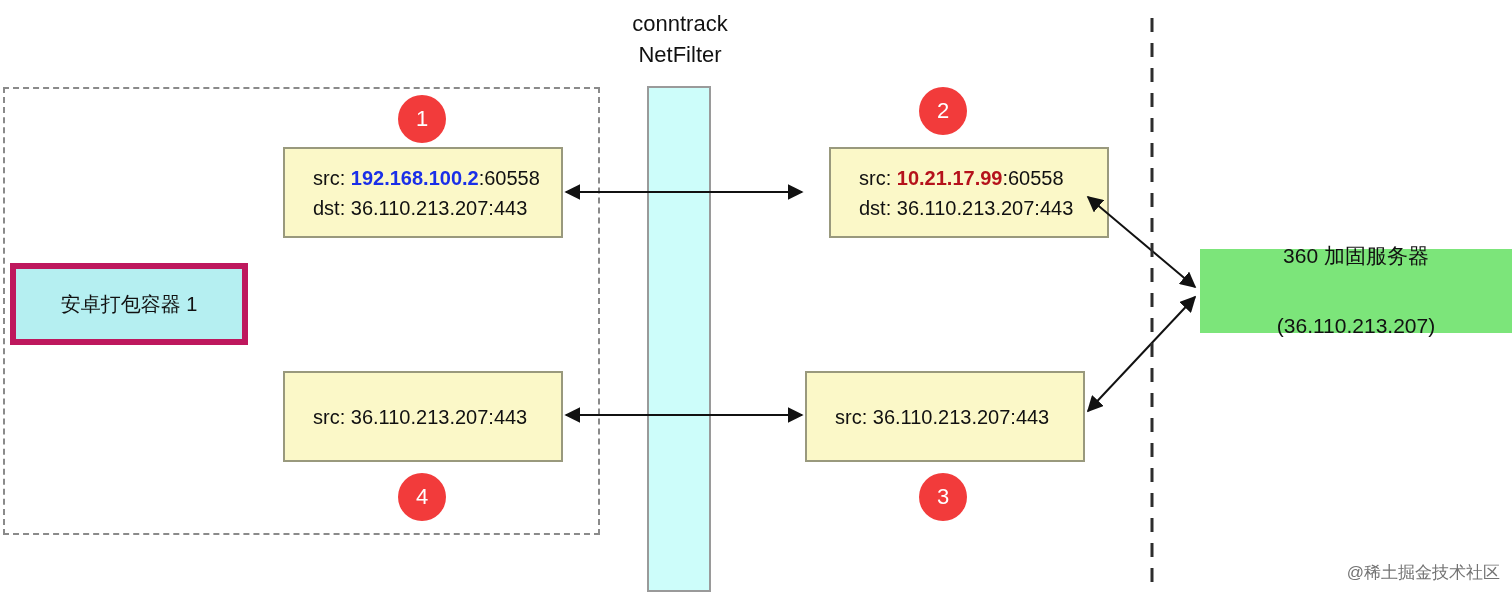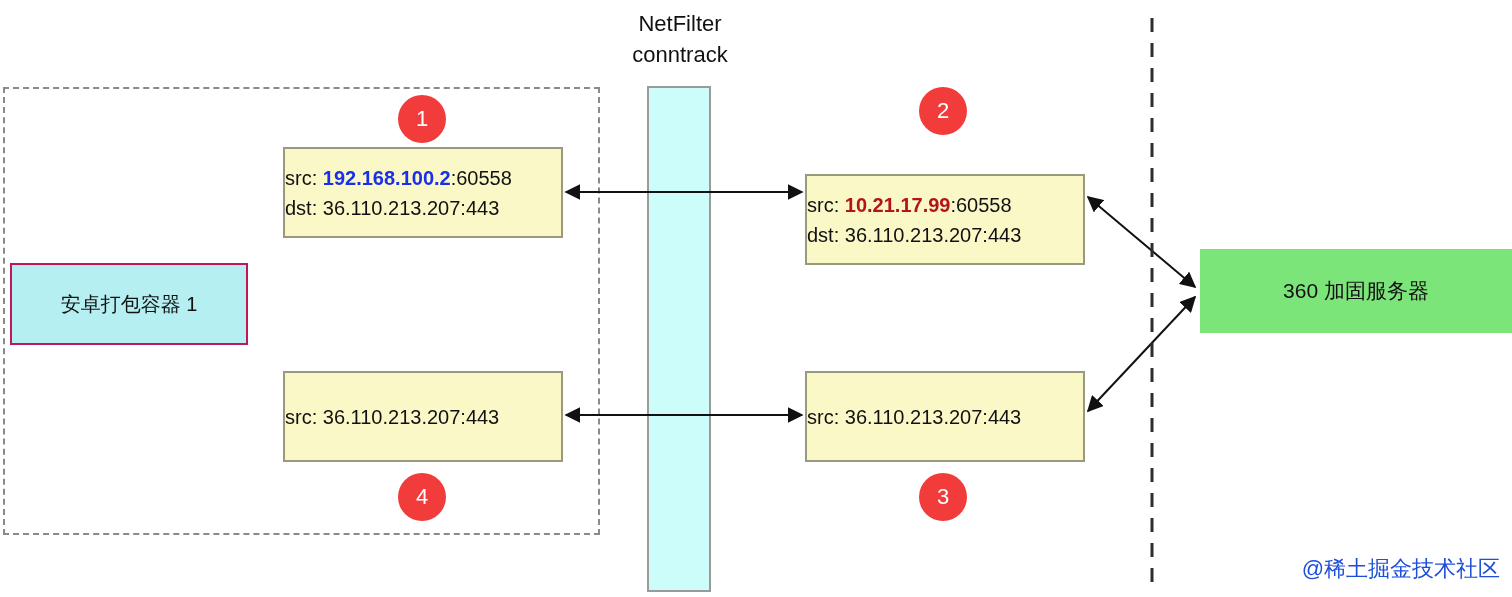--- a/index.html
+++ b/index.html
@@ -24,46 +24,46 @@
     left: 3px; top: 87px;
     width: 593px; height: 444px;
     border: 2px dashed #8a8a8a;
   }
   .android-box {
     position: absolute;
     left: 10px; top: 263px;
     width: 238px; height: 82px;
     box-sizing: border-box;
     background: #b5eff1;
-    border: 2px solid #be185d;
+    border: 6px solid #be185d;
     display: flex; flex-direction: column; justify-content: center;
     text-align: center;
     font-size: 20px; line-height: 28px;
   }
   .nf-bar {
     position: absolute;
     left: 647px; top: 86px;
     width: 64px; height: 506px;
     box-sizing: border-box;
     background: #cdfdfa;
     border: 2px solid #9a9a9a;
   }
   .flow-box {
     position: absolute;
     width: 280px; height: 91px;
     box-sizing: border-box;
     background: #fbf8c8;
     border: 2px solid #99997d;
     display: flex; flex-direction: column; justify-content: center;
-    padding-left: 0;
+    padding-left: 28px;
     font-size: 20px; line-height: 30px;
     white-space: nowrap;
   }
   #flow-box-1 { left: 283px; top: 147px; }
-  #flow-box-2 { left: 805px; top: 147px; margin-top: 27px; }
+  #flow-box-2 { left: 829px; top: 147px; }
   #flow-box-3 { left: 805px; top: 371px; }
   #flow-box-4 { left: 283px; top: 371px; }
   .hl { font-weight: bold; }
   .badge {
     position: absolute;
     width: 48px; height: 48px;
     border-radius: 50%;
     background: #f23b3b;
     color: #ffffff;
     display: flex; align-items: center; justify-content: center;
@@ -78,37 +78,37 @@
     left: 1200px; top: 249px;
     width: 312px; height: 84px;
     background: #7ce57a;
     display: flex; flex-direction: column; justify-content: center;
     text-align: center;
     font-size: 21px; line-height: 30px; gap: 40px;
   }
   .watermark {
     position: absolute;
     right: 12px; bottom: 13px;
-    color: #1d4ed8;
-    font-size: 22px;
+    color: #737373;
+    font-size: 17px;
   }
   svg.overlay {
     position: absolute;
     left: 0; top: 0;
     pointer-events: none;
   }
 </style>
 </head>
 <body>
 
 <div class="canvas">
 
   <div class="title">
+    <div>conntrack</div>
     <div>NetFilter</div>
-    <div>conntrack</div>
   </div>
 
   <div class="dashed-container"></div>
 
   <div class="android-box">
     <div>安卓打包容器 1</div>
   </div>
 
   <div class="nf-bar"></div>
 
@@ -130,20 +130,21 @@
     <div><span>src: </span><span class="hl"></span><span>36.110.213.207:443</span></div>
   </div>
 
   <div class="badge" id="badge-1">1</div>
   <div class="badge" id="badge-2">2</div>
   <div class="badge" id="badge-3">3</div>
   <div class="badge" id="badge-4">4</div>
 
   <div class="server-box">
     <div>360 加固服务器</div>
+    <div>(36.110.213.207)</div>
   </div>
 
   <svg class="overlay" width="1512" height="597" viewBox="0 0 1512 597">
     <defs>
       <marker id="arrow" viewBox="0 0 10 10" refX="9" refY="5" markerWidth="8" markerHeight="8" orient="auto-start-reverse">
         <path d="M0,0 L10,5 L0,10 z" fill="#111111"></path>
       </marker>
     </defs>
     <line x1="566" y1="192" x2="802" y2="192" stroke="#111111" stroke-width="2" marker-start="url(#arrow)" marker-end="url(#arrow)"></line>
     <line x1="566" y1="415" x2="802" y2="415" stroke="#111111" stroke-width="2" marker-start="url(#arrow)" marker-end="url(#arrow)"></line>

